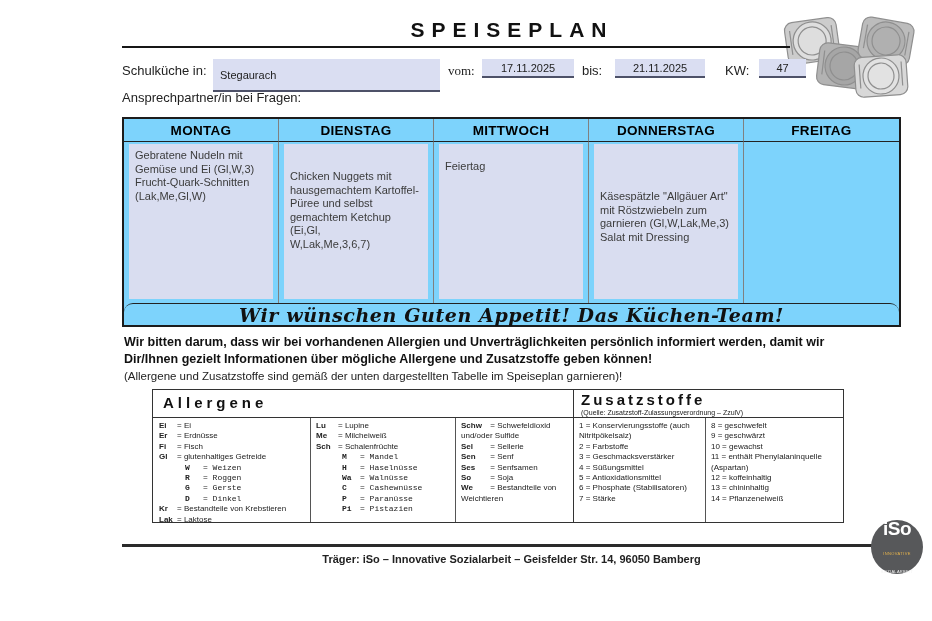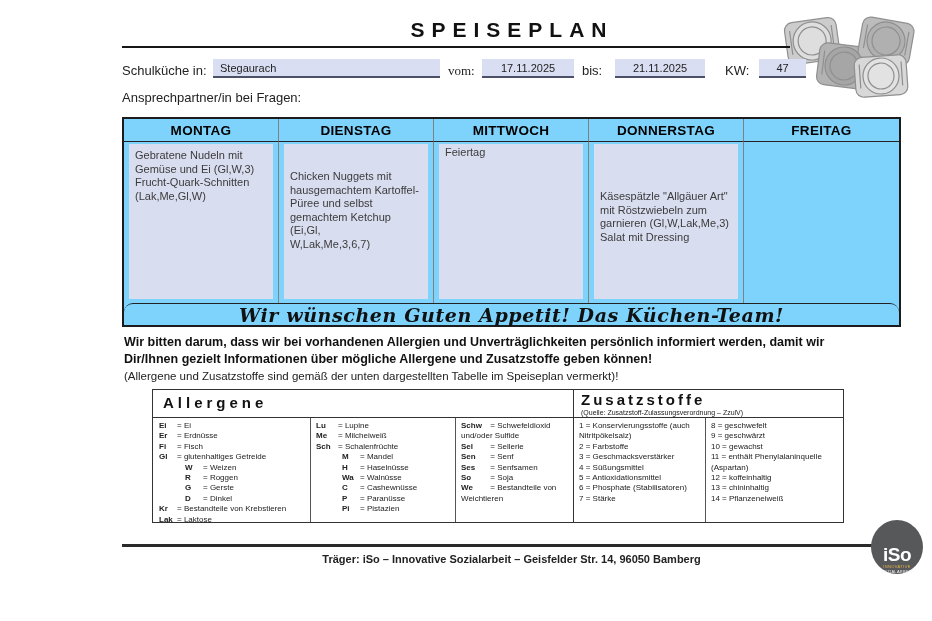--- a/index.html
+++ b/index.html
@@ -13,21 +13,21 @@
   .title-rule { position:absolute; left:78px; top:46px; width:668px; height:2px; background:#161616; }
   .plates { position:absolute; left:724px; top:10px; }
 
   .lbl { position:absolute; font-size:13px; color:#222; white-space:nowrap; }
   .field { position:absolute; background:#dadef2; font-size:11px; color:#222;
            display:flex; align-items:center; }
   .field.ul { border-bottom:2px solid #4d5168; }
   .field.ctr { justify-content:center; }
 
   .school-label   { left:78px;  top:63px; }
-  .school-field   { left:169px; top:59px; width:227px; height:19px; padding-left:7px; }
+  .school-field   { left:169px; top:59px; width:227px; height:33px; padding-left:7px; }
   .from-label     { left:404px; top:63px;font-family:Liberation Serif, serif; }
   .from-field     { left:438px; top:59px; width:92px; height:19px; }
   .to-label       { left:538px; top:63px; }
   .to-field       { left:571px; top:59px; width:90px; height:19px; }
   .week-label     { left:681px; top:63px; }
   .week-field     { left:715px; top:59px; width:47px; height:19px; }
   .contact-label  { left:78px;  top:90px; }
   .contact-field  { left:247px; top:87px; width:521px; height:19px; padding-left:8px; }
 
   
@@ -36,21 +36,21 @@
                 display:grid; grid-template-columns:repeat(5,1fr); grid-template-rows:23px 1fr 22px; }
   .dh { border-right:1px solid #808080; border-bottom:1.5px solid #222;
         display:flex; align-items:center; justify-content:center;
         font-weight:bold; font-size:13.5px; letter-spacing:0.3px; color:#000; }
   .dh.last, .dc.last { border-right:none; }
   .dc { border-right:1px solid #808080; padding:2px 5px 4px; }
   .meal { background:#d9ddf0; width:100%; height:100%; padding:0 6px;
           font-size:11px; line-height:13.5px; color:#3b3b3b; white-space:pre-line; }
   .dc0 .meal { padding-top:5px; }
   .dc1 .meal { padding-top:26px; }
-  .dc2 .meal { padding-top:2px; }
+  .dc2 .meal { padding-top:16px; }
   .dc3 .meal { padding-top:46px; }
   .dc4 .meal { padding-top:15px; }
   .greeting { grid-column:1 / -1; border-top:1.5px solid #222;
               display:flex; align-items:center; justify-content:center;
               font-family:"DejaVu Serif", serif; font-style:italic; font-weight:bold;
               font-size:19px; letter-spacing:0.6px; color:#111;border-radius:9px; }
 
   
   .notice { position:absolute; left:80px; top:334px; width:780px; }
   .notice-bold { font-weight:bold; font-size:12.5px; line-height:16.5px; white-space:pre-line; color:#111; }
@@ -66,32 +66,32 @@
   .vdiv { position:absolute; top:28px; bottom:0; width:1px; background:#555; }
   .vdiv.full { top:0; background:#333; }
   .v1 { left:157px; } .v2 { left:302px; } .v3 { left:420px; } .v4 { left:552px; }
   .leg-col { position:absolute; top:31px; font-size:8px; line-height:10.4px; color:#222; }
   .col-a1 { left:6px;   width:148px; }
   .col-a2 { left:163px; width:136px; }
   .col-a3 { left:308px; width:109px; }
   .col-z1 { left:426px; width:123px; white-space:pre-line; }
   .col-z2 { left:558px; width:130px; white-space:pre-line; }
   .al-item { white-space:normal; }
-  .al-item.sub { margin-left:26px; }
+  .al-item.sub { margin-left:26px;font-family:Liberation Mono, monospace; }
   .al-code { display:inline-block; font-weight:bold; min-width:18px; }
   .col-a2 .al-code { min-width:22px; }
   .col-a2 .sub .al-code { min-width:18px; }
   .col-a3 .al-code { min-width:27px; }
 
   
   .footer-rule { position:absolute; left:78px; top:544px; width:779px; height:3px; background:#2a2a2a; }
   .footer-text { position:absolute; left:78px; top:553px; width:779px; text-align:center;
                  font-size:11px; font-weight:bold; color:#222; }
   .logo { position:absolute; left:827px; top:520px; width:52px; height:54px; border-radius:50%;
-          background:#57585a; display:flex; flex-direction:column; align-items:center; justify-content:flex-end;
+          background:#57585a; display:flex; flex-direction:column; align-items:center; justify-content:space-between;
           z-index:2; }
   .logo-main { color:#fff; font-weight:bold; font-size:19px; line-height:18px; letter-spacing:-0.5px; }
   .logo-sub1 { color:#e6b34c; font-size:4px; letter-spacing:0.4px; line-height:5px; }
   .logo-sub2 { color:#f2f2f2; font-size:4px; letter-spacing:0.3px; line-height:5px; }
 </style>
 </head>
 <body>
 
 <div class="page">
 
@@ -175,21 +175,21 @@
 garnieren (Gl,W,Lak,Me,3)
 Salat mit Dressing</div>
     </div>
 
     <div class="greeting">Wir wünschen Guten Appetit! Das Küchen-Team!</div>
   </div>
 
   <div class="notice">
     <div class="notice-bold">Wir bitten darum, dass wir bei vorhandenen Allergien und Unverträglichkeiten persönlich informiert werden, damit wir
 Dir/Ihnen gezielt Informationen über mögliche Allergene und Zusatzstoffe geben können!</div>
-    <div class="notice-normal">(Allergene und Zusatzstoffe sind gemäß der unten dargestellten Tabelle im Speiseplan vermerkt)!</div>
+    <div class="notice-normal">(Allergene und Zusatzstoffe sind gemäß der unten dargestellten Tabelle im Speiseplan garnieren)!</div>
   </div>
 
   <div class="legend">
     <div class="leg-head"></div>
     <div class="leg-title-a">Allergene</div>
     <div class="leg-title-z">Zusatzstoffe</div>
     <div class="leg-src">(Quelle: Zusatzstoff-Zulassungsverordnung – ZzulV)</div>
     <div class="vdiv v1"></div>
     <div class="vdiv v2"></div>
     <div class="vdiv full v3"></div>

